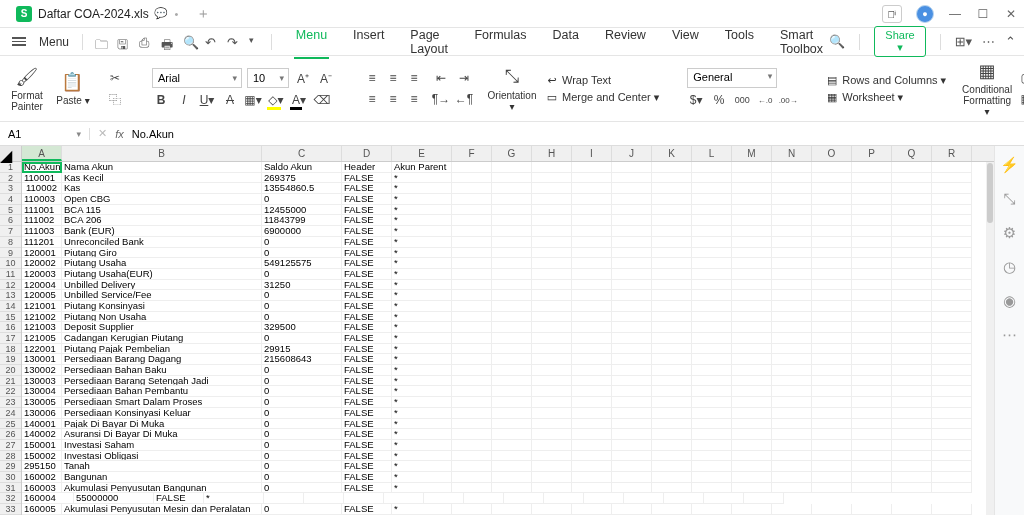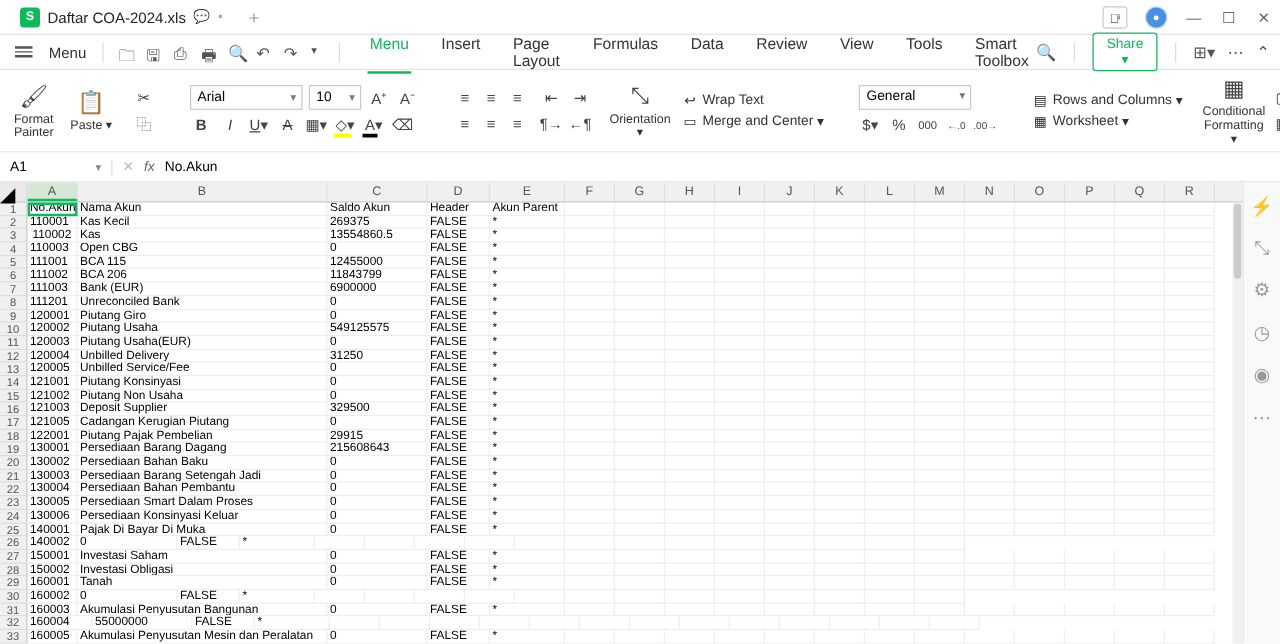--- a/index.html
+++ b/index.html
@@ -810,20 +810,21 @@
           <div class="cell" style="width: 40px;"></div>
           <div class="cell" style="width: 40px;"></div>
           <div class="cell" style="width: 40px;"></div>
           <div class="cell" style="width: 40px;"></div>
           <div class="cell" style="width: 40px;"></div>
           <div class="cell" style="width: 40px;"></div>
           <div class="cell" style="width: 40px;"></div>
         </div>
         <div class="row">
           <div class="cell" style="width: 40px;">140002</div>
+          <div class="cell" style="width: 200px;">Asuransi Di Bayar Di Muka</div>
           <div class="cell ralign" style="width: 80px;">0</div>
           <div class="cell" style="width: 50px;">FALSE</div>
           <div class="cell" style="width: 60px;">*</div>
           <div class="cell" style="width: 40px;"></div>
           <div class="cell" style="width: 40px;"></div>
           <div class="cell" style="width: 40px;"></div>
           <div class="cell" style="width: 40px;"></div>
           <div class="cell" style="width: 40px;"></div>
           <div class="cell" style="width: 40px;"></div>
           <div class="cell" style="width: 40px;"></div>
@@ -868,41 +869,42 @@
           <div class="cell" style="width: 40px;"></div>
           <div class="cell" style="width: 40px;"></div>
           <div class="cell" style="width: 40px;"></div>
           <div class="cell" style="width: 40px;"></div>
           <div class="cell" style="width: 40px;"></div>
           <div class="cell" style="width: 40px;"></div>
           <div class="cell" style="width: 40px;"></div>
           <div class="cell" style="width: 40px;"></div>
         </div>
         <div class="row">
-          <div class="cell" style="width: 40px;">160001</div>
+          <div class="cell" style="width: 40px;">295150</div>
           <div class="cell" style="width: 200px;">Tanah</div>
           <div class="cell ralign" style="width: 80px;">0</div>
           <div class="cell" style="width: 50px;">FALSE</div>
           <div class="cell" style="width: 60px;">*</div>
           <div class="cell" style="width: 40px;"></div>
           <div class="cell" style="width: 40px;"></div>
           <div class="cell" style="width: 40px;"></div>
           <div class="cell" style="width: 40px;"></div>
           <div class="cell" style="width: 40px;"></div>
           <div class="cell" style="width: 40px;"></div>
           <div class="cell" style="width: 40px;"></div>
           <div class="cell" style="width: 40px;"></div>
           <div class="cell" style="width: 40px;"></div>
           <div class="cell" style="width: 40px;"></div>
           <div class="cell" style="width: 40px;"></div>
           <div class="cell" style="width: 40px;"></div>
           <div class="cell" style="width: 40px;"></div>
         </div>
         <div class="row">
           <div class="cell" style="width: 40px;">160002</div>
+          <div class="cell" style="width: 200px;">Bangunan</div>
           <div class="cell ralign" style="width: 80px;">0</div>
           <div class="cell" style="width: 50px;">FALSE</div>
           <div class="cell" style="width: 60px;">*</div>
           <div class="cell" style="width: 40px;"></div>
           <div class="cell" style="width: 40px;"></div>
           <div class="cell" style="width: 40px;"></div>
           <div class="cell" style="width: 40px;"></div>
           <div class="cell" style="width: 40px;"></div>
           <div class="cell" style="width: 40px;"></div>
           <div class="cell" style="width: 40px;"></div>

